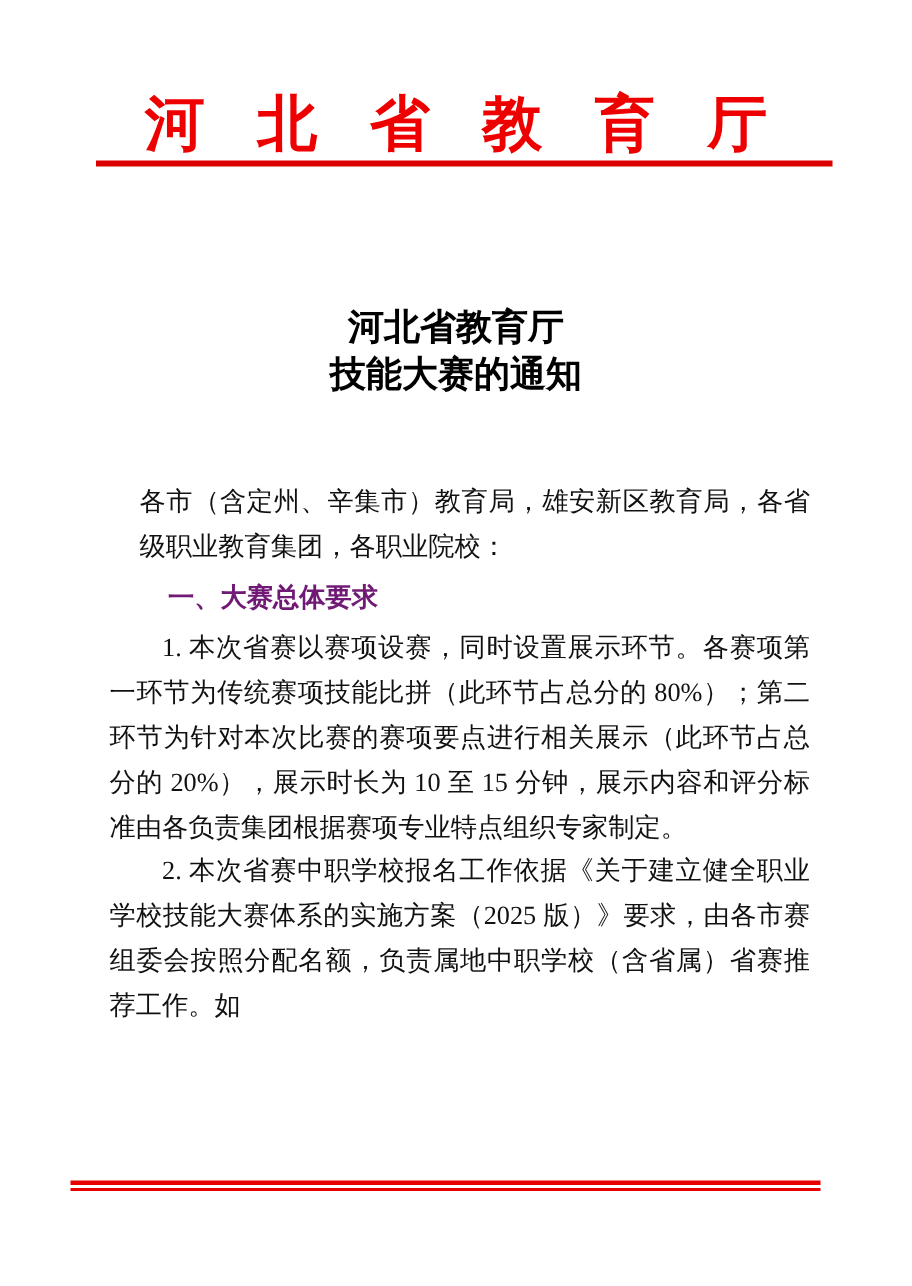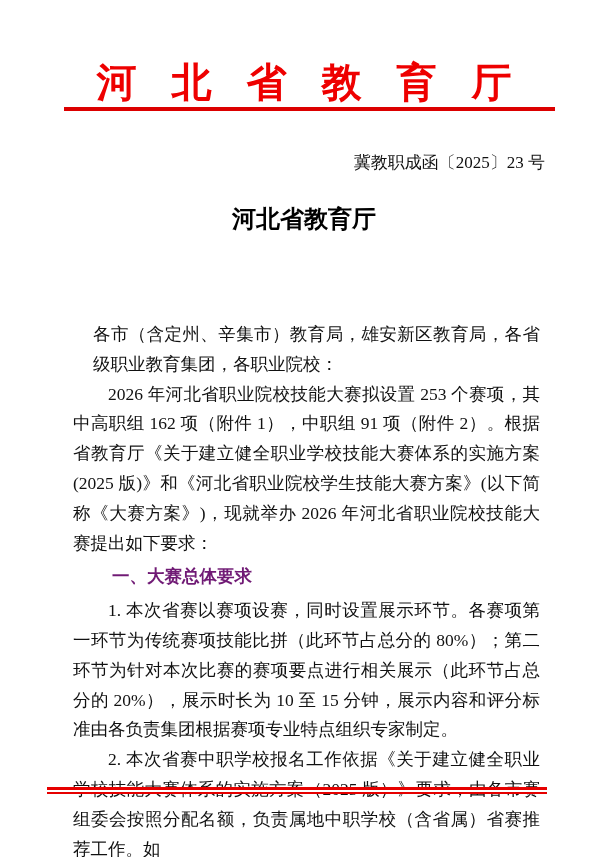--- a/index.html
+++ b/index.html
@@ -112,29 +112,28 @@
 <body>
 
 <div class="page">
 
   <div class="masthead">
     <span class="agency">河北省教育厅</span>
   </div>
 
   <div class="masthead-rule"></div>
 
-  <div class="doc-number">冀教职成函〔2025〕23 号</div>
 
   <div class="notice-title">
     <span class="tline">河北省教育厅</span>
+    <span class="tline">技能大赛的通知</span>
   </div>
 
   <div class="body-text">
     <p class="salutation">各市（含定州、辛集市）教育局，雄安新区教育局，各省级职业教育集团，各职业院校：</p>
-    <p>2026 年河北省职业院校技能大赛拟设置 253 个赛项，其中高职组 162 项（附件 1），中职组 91 项（附件 2）。根据省教育厅《关于建立健全职业学校技能大赛体系的实施方案(2025 版)》和《河北省职业院校学生技能大赛方案》(以下简称《大赛方案》)，现就举办 2026 年河北省职业院校技能大赛提出如下要求：</p>
     <h2 class="section-heading">一、大赛总体要求</h2>
     <p>1. 本次省赛以赛项设赛，同时设置展示环节。各赛项第一环节为传统赛项技能比拼（此环节占总分的 80%）；第二环节为针对本次比赛的赛项要点进行相关展示（此环节占总分的 20%），展示时长为 10 至 15 分钟，展示内容和评分标准由各负责集团根据赛项专业特点组织专家制定。</p>
     <p>2. 本次省赛中职学校报名工作依据《关于建立健全职业学校技能大赛体系的实施方案（2025 版）》要求，由各市赛组委会按照分配名额，负责属地中职学校（含省属）省赛推荐工作。如</p>
   </div>
 
   <div class="page-end-rule"></div>
 
 </div>
 
 </body></html>

